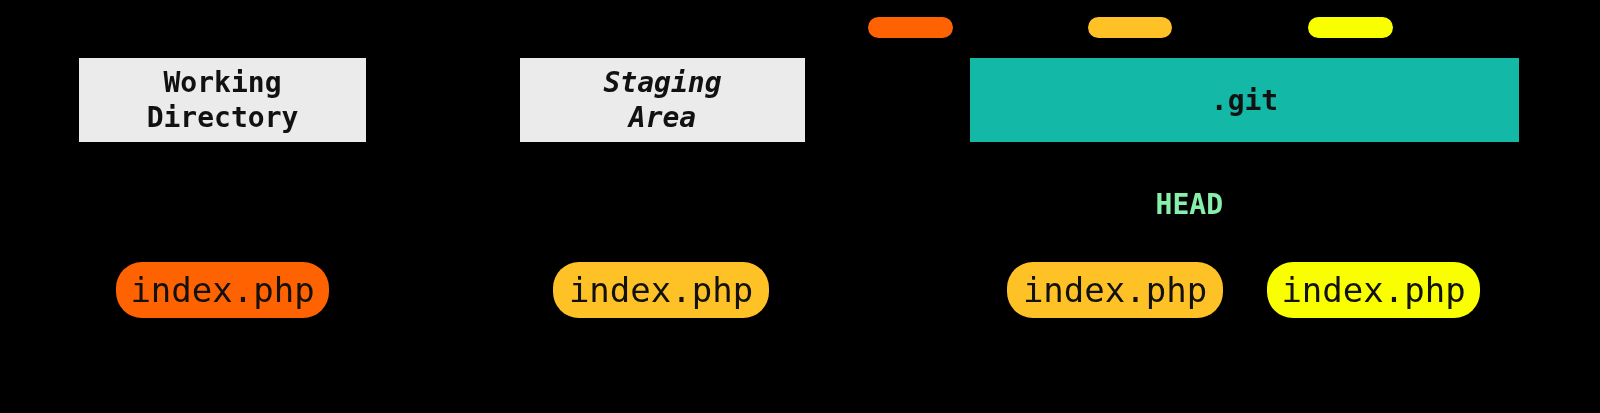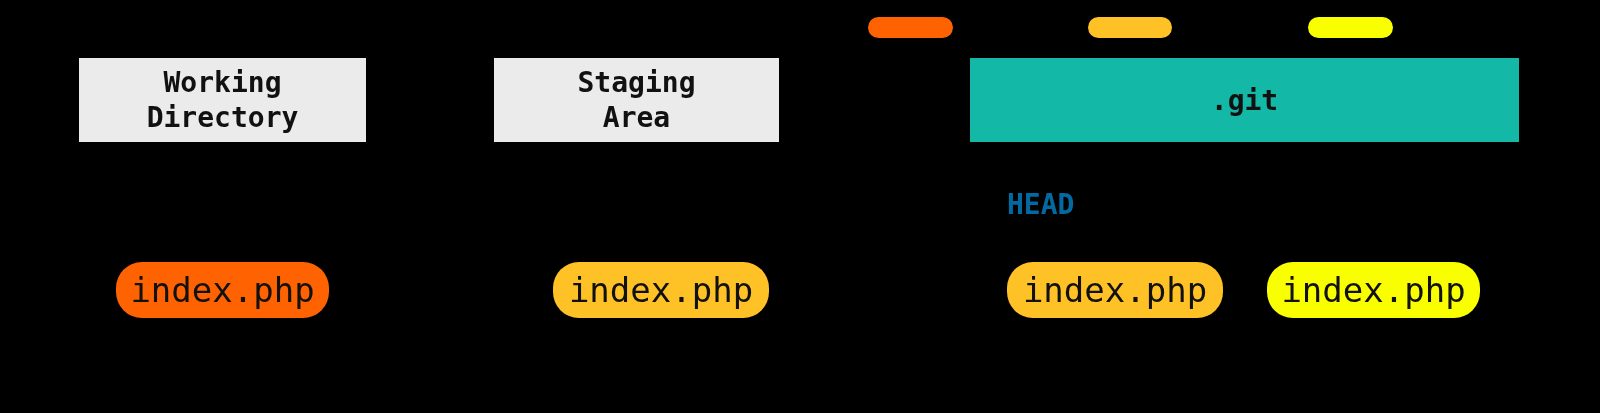--- a/index.html
+++ b/index.html
@@ -34,30 +34,30 @@
     display: flex;
     flex-direction: column;
     align-items: center;
     justify-content: center;
     font-size: 28px;
     font-weight: 700;
     line-height: 35px;
     text-align: center;
   }
   #box-working { left: 79px;  width: 287px; }
-  #box-staging { left: 494px; width: 285px; }
+  #box-staging { left: 520px; width: 285px; font-style: italic; }
   #box-git     { left: 970px; width: 549px; }
 
   .head-label {
     position: absolute;
     left: 1007px;
     top: 190px;
     width: 216px;
-    text-align: left;
-    color: #0369a1;
+    text-align: right;
+    color: #86efac;
     font-size: 28px;
     font-weight: 700;
     line-height: 30px;
   }
 
   .file-pill {
     position: absolute;
     top: 262px;
     height: 56px;
     border-radius: 26px;

